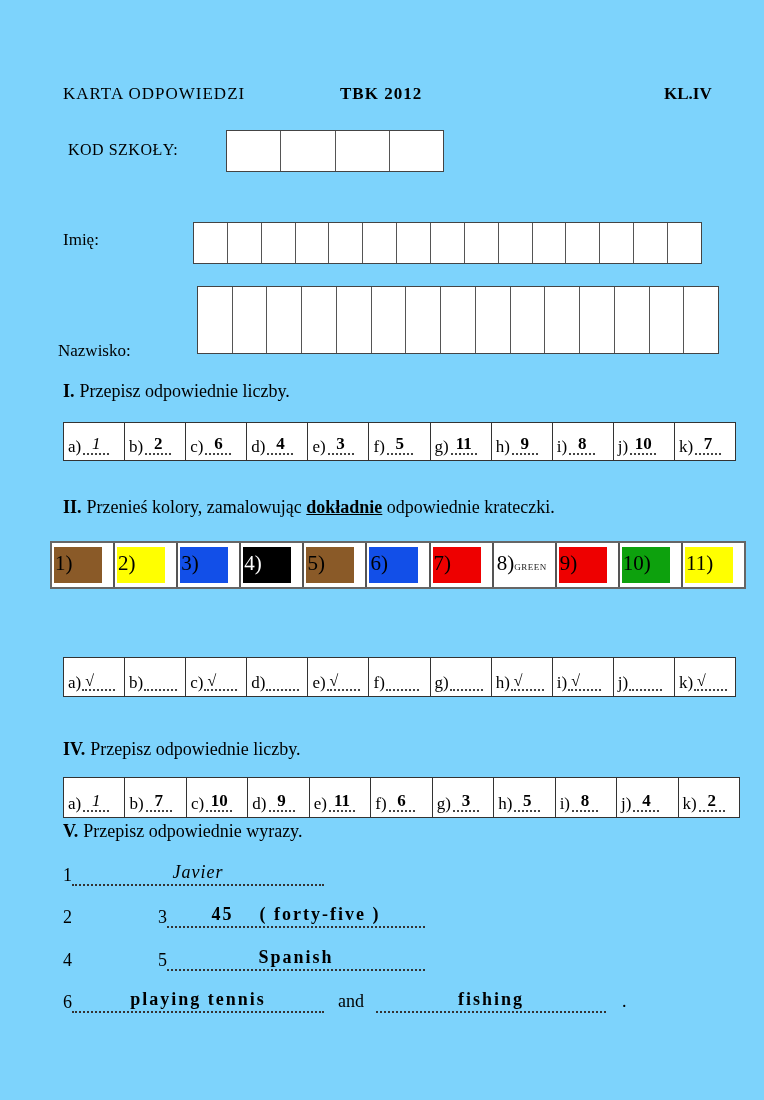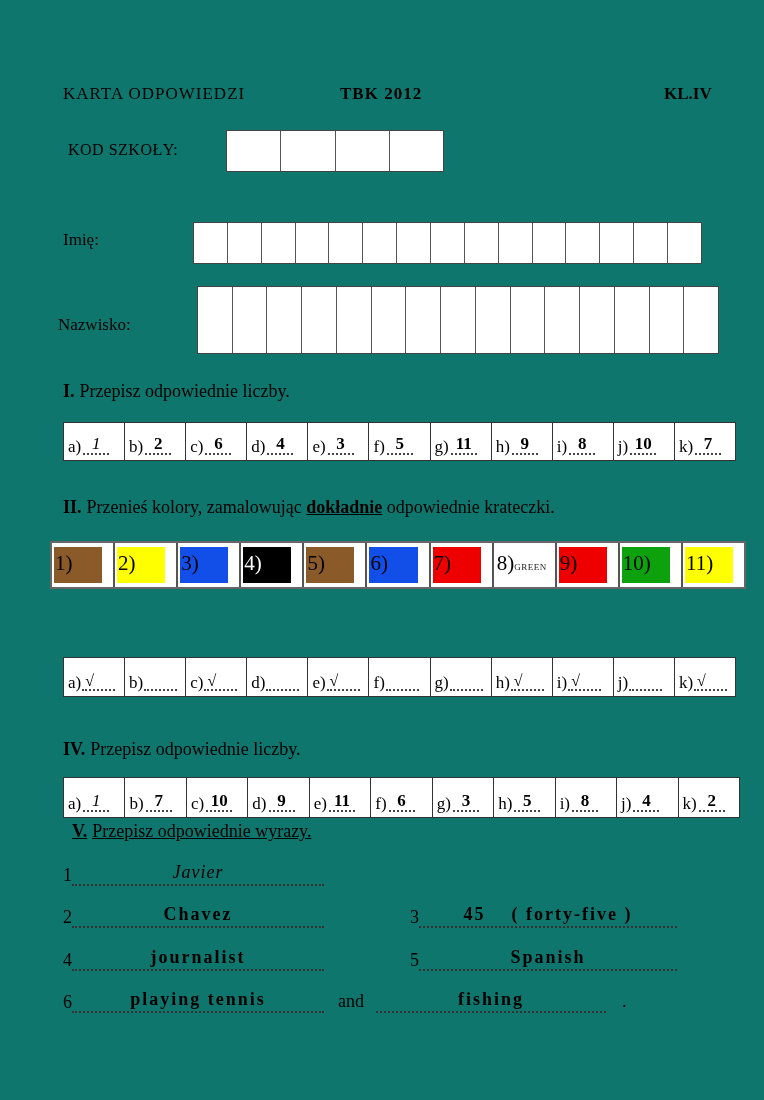--- a/index.html
+++ b/index.html
@@ -1,44 +1,44 @@
 <!DOCTYPE html>
 <html><head>
 <meta charset="utf-8">
 <style>
   html,body{margin:0;padding:0;background:#ffffff;}
-  .page{position:relative;width:764px;height:1100px;background:#0f766e;
+  .page{position:relative;width:764px;height:1100px;background:#7dd3fc;
         font-family:"Liberation Serif","DejaVu Serif",serif;color:#000;overflow:hidden;}
   .abs{position:absolute;}
 
   
   #header-title{left:63px;top:84px;font-size:17px;letter-spacing:1px;}
   #header-exam{left:340px;top:84px;font-size:17px;font-weight:bold;letter-spacing:1px;}
   #header-class{left:664px;top:84px;font-size:17px;font-weight:bold;text-align:center;}
 
   
   #school-code-label{left:68px;top:141px;font-size:16px;letter-spacing:.5px;}
   #school-code-grid{left:226px;top:130px;width:216px;height:40px;}
   #first-name-label{left:63px;top:230px;font-size:17px;}
   #first-name-grid{left:193px;top:222px;width:507px;height:40px;}
-  #last-name-label{left:58px;top:315px;font-size:17px;}
+  #last-name-label{left:58px;top:341px;font-size:17px;}
   #last-name-grid{left:197px;top:286px;width:520px;height:66px;}
   .grid{display:flex;border:1px solid #444;background:#fff;}
   .gcell{flex:1;border-left:1px solid #555;}
   .gcell:first-child{border-left:none;}
 
   
   .sec-h{font-size:18px;white-space:nowrap;}
   .sec-num{font-weight:bold;margin-right:5px;}
   .ub{font-weight:bold;text-decoration:underline;}
   #sec1-h{left:63px;top:381px;}
   #sec2-h{left:63px;top:497px;}
   #sec3-h{left:63px;top:619px;}
   #sec4-h{left:63px;top:739px;}
-  #sec5-h{left:72px;top:821px;text-decoration:underline;}
+  #sec5-h{left:63px;top:821px;}
 
   
   .atable{display:flex;border:1px solid #333;background:#fff;}
   #table1{left:63px;top:422px;width:671px;height:37px;}
   #table3{left:63px;top:657px;width:671px;height:38px;}
   #table4{left:63px;top:777px;width:675px;height:39px;}
   .acell{flex:1;border-left:1px solid #333;display:flex;align-items:flex-end;
          padding:0 2px 5px 4px;overflow:hidden;}
   .acell:first-child{border-left:none;}
   .t-letter{font-size:17px;line-height:1;}
@@ -298,29 +298,27 @@
     <span class="sec-num">V.</span><span>Przepisz odpowiednie wyrazy.</span>
   </div>
 
   <div class="v-row" id="v-row-1">
     <span class="v-num">1</span>
     <span class="v-line la hand">Javier</span>
   </div>
 
   <div class="v-row" id="v-row-2">
     <span class="v-num">2</span>
-    <span class="v-line la">Chavez</span>
     <span class="v-gap"></span>
     <span class="v-num">3</span>
     <span class="v-line lb">45    ( forty-five )</span>
   </div>
 
   <div class="v-row" id="v-row-3">
     <span class="v-num">4</span>
-    <span class="v-line la">journalist</span>
     <span class="v-gap"></span>
     <span class="v-num">5</span>
     <span class="v-line lb">Spanish</span>
   </div>
 
   <div class="v-row" id="v-row-4">
     <span class="v-num">6</span>
     <span class="v-line la">playing tennis</span>
     <span class="conj">and</span>
     <span class="v-line lc">fishing</span>

